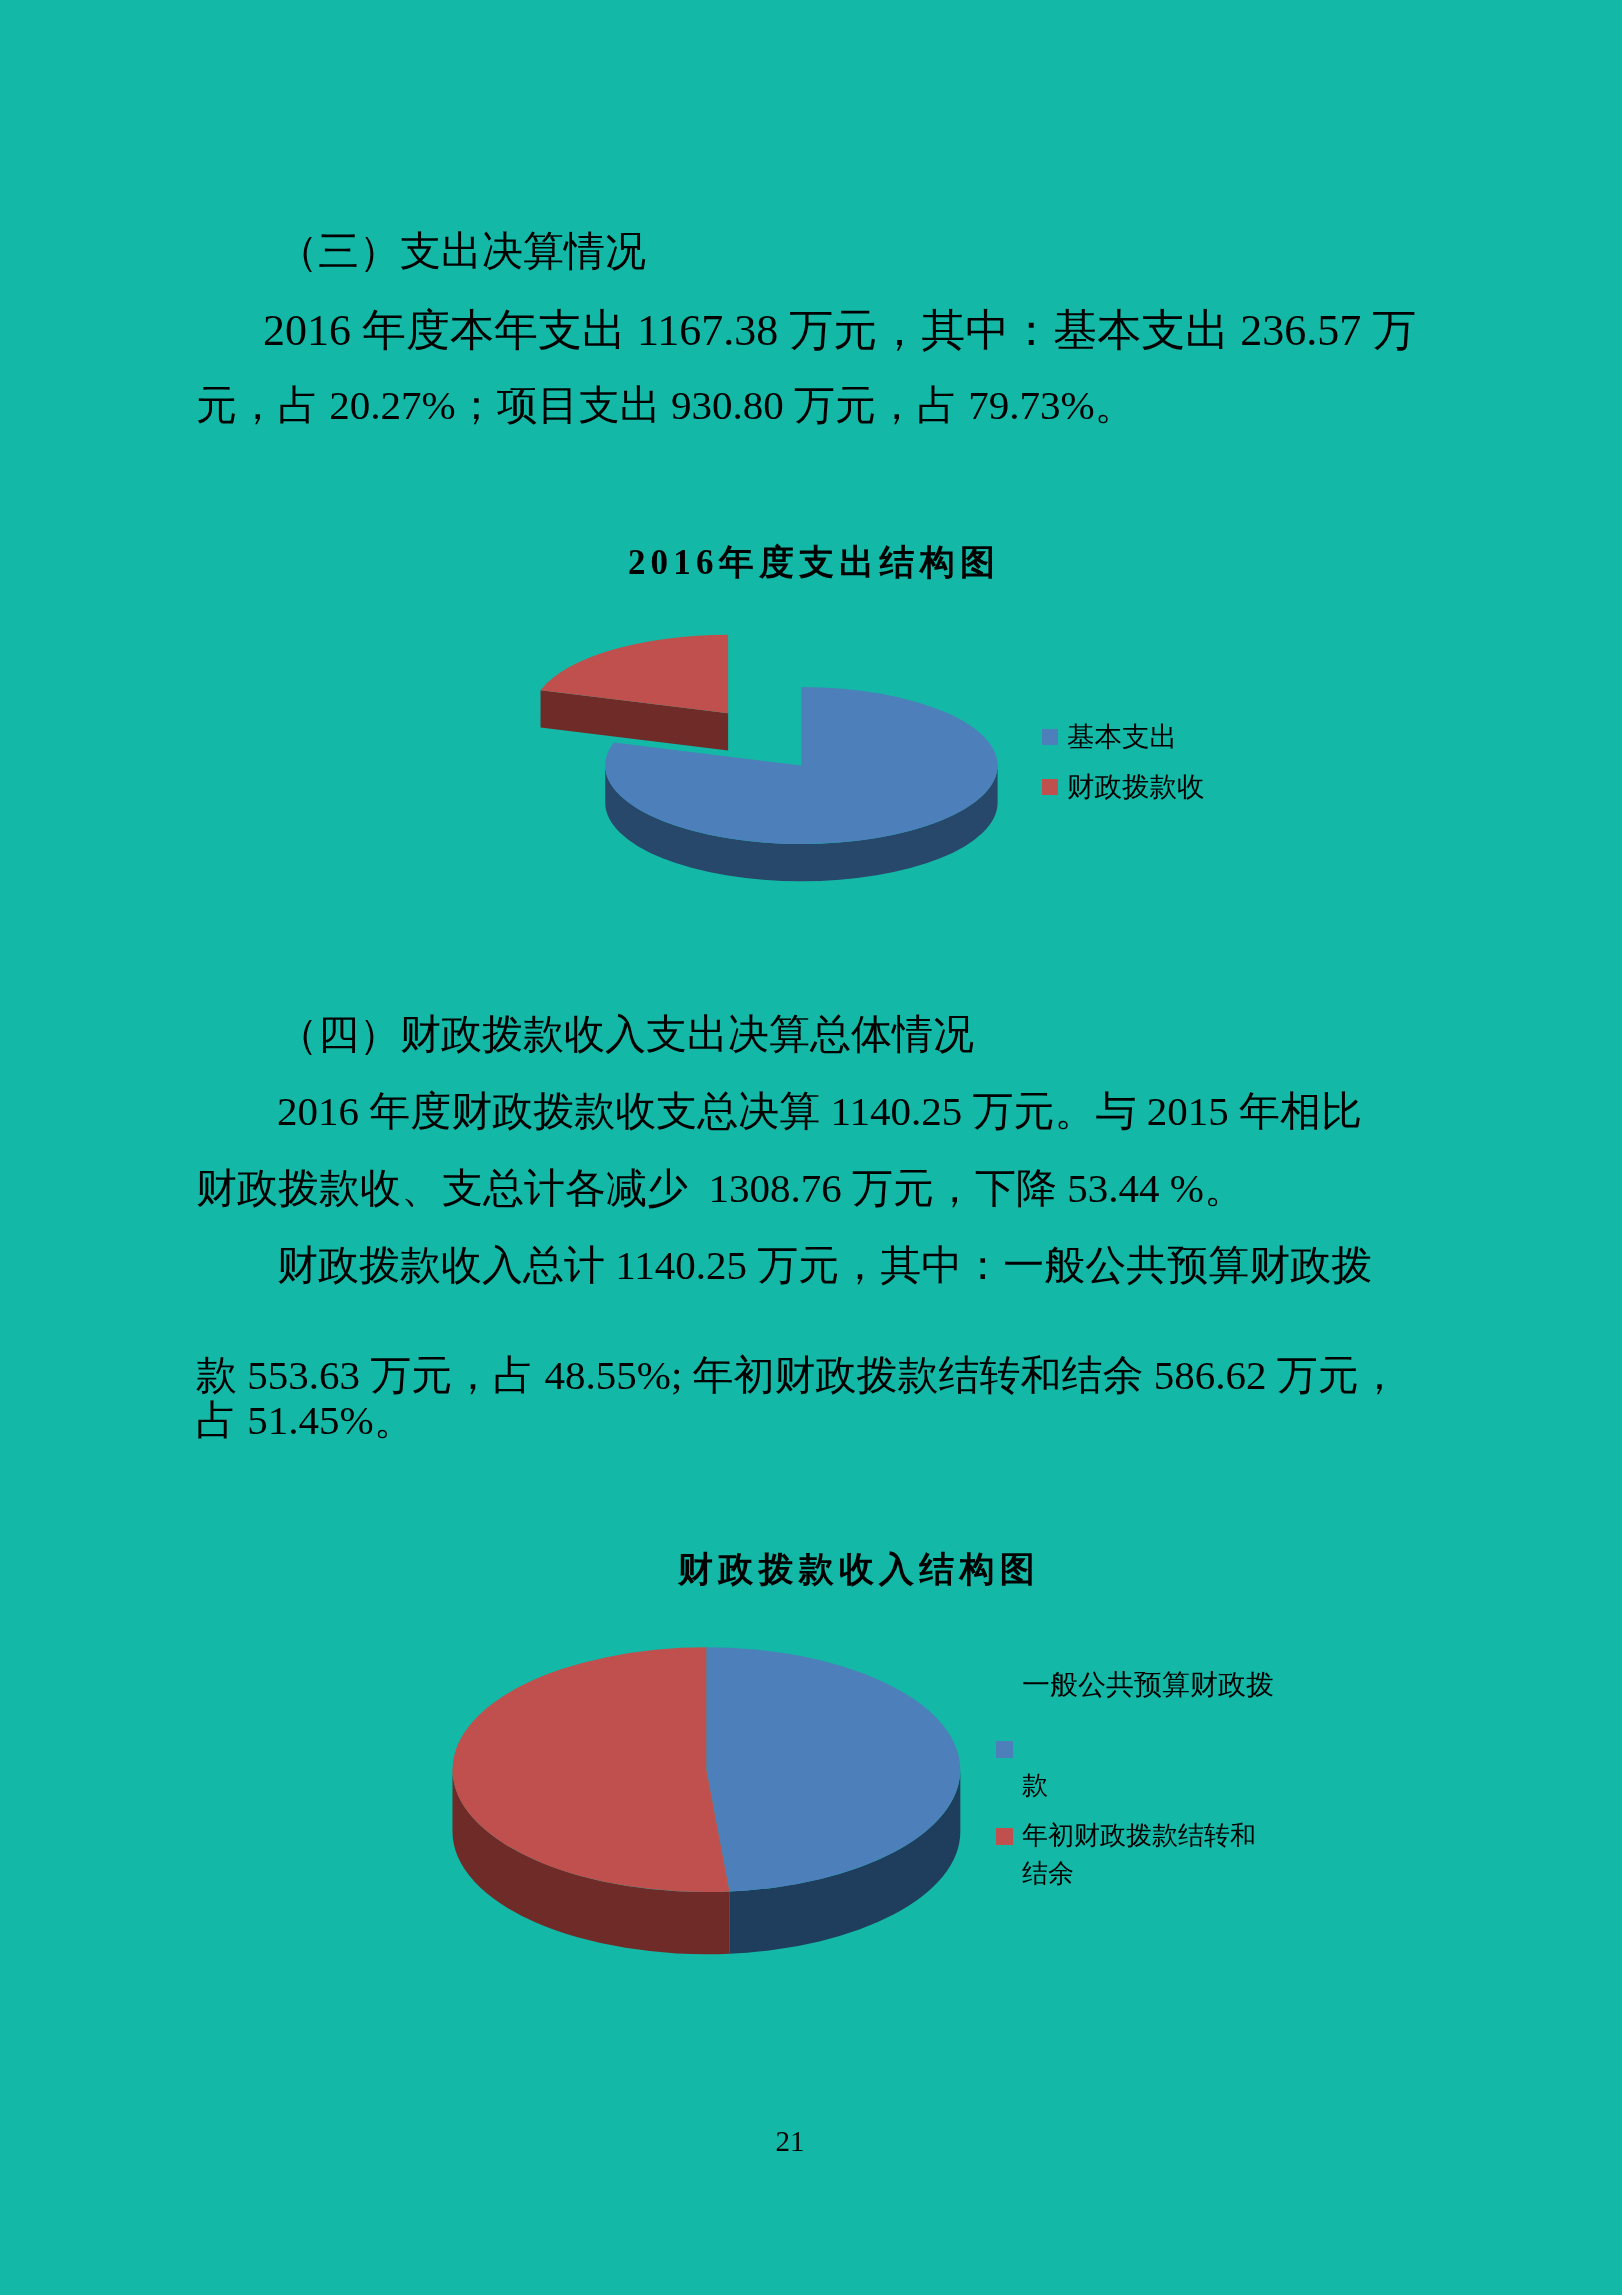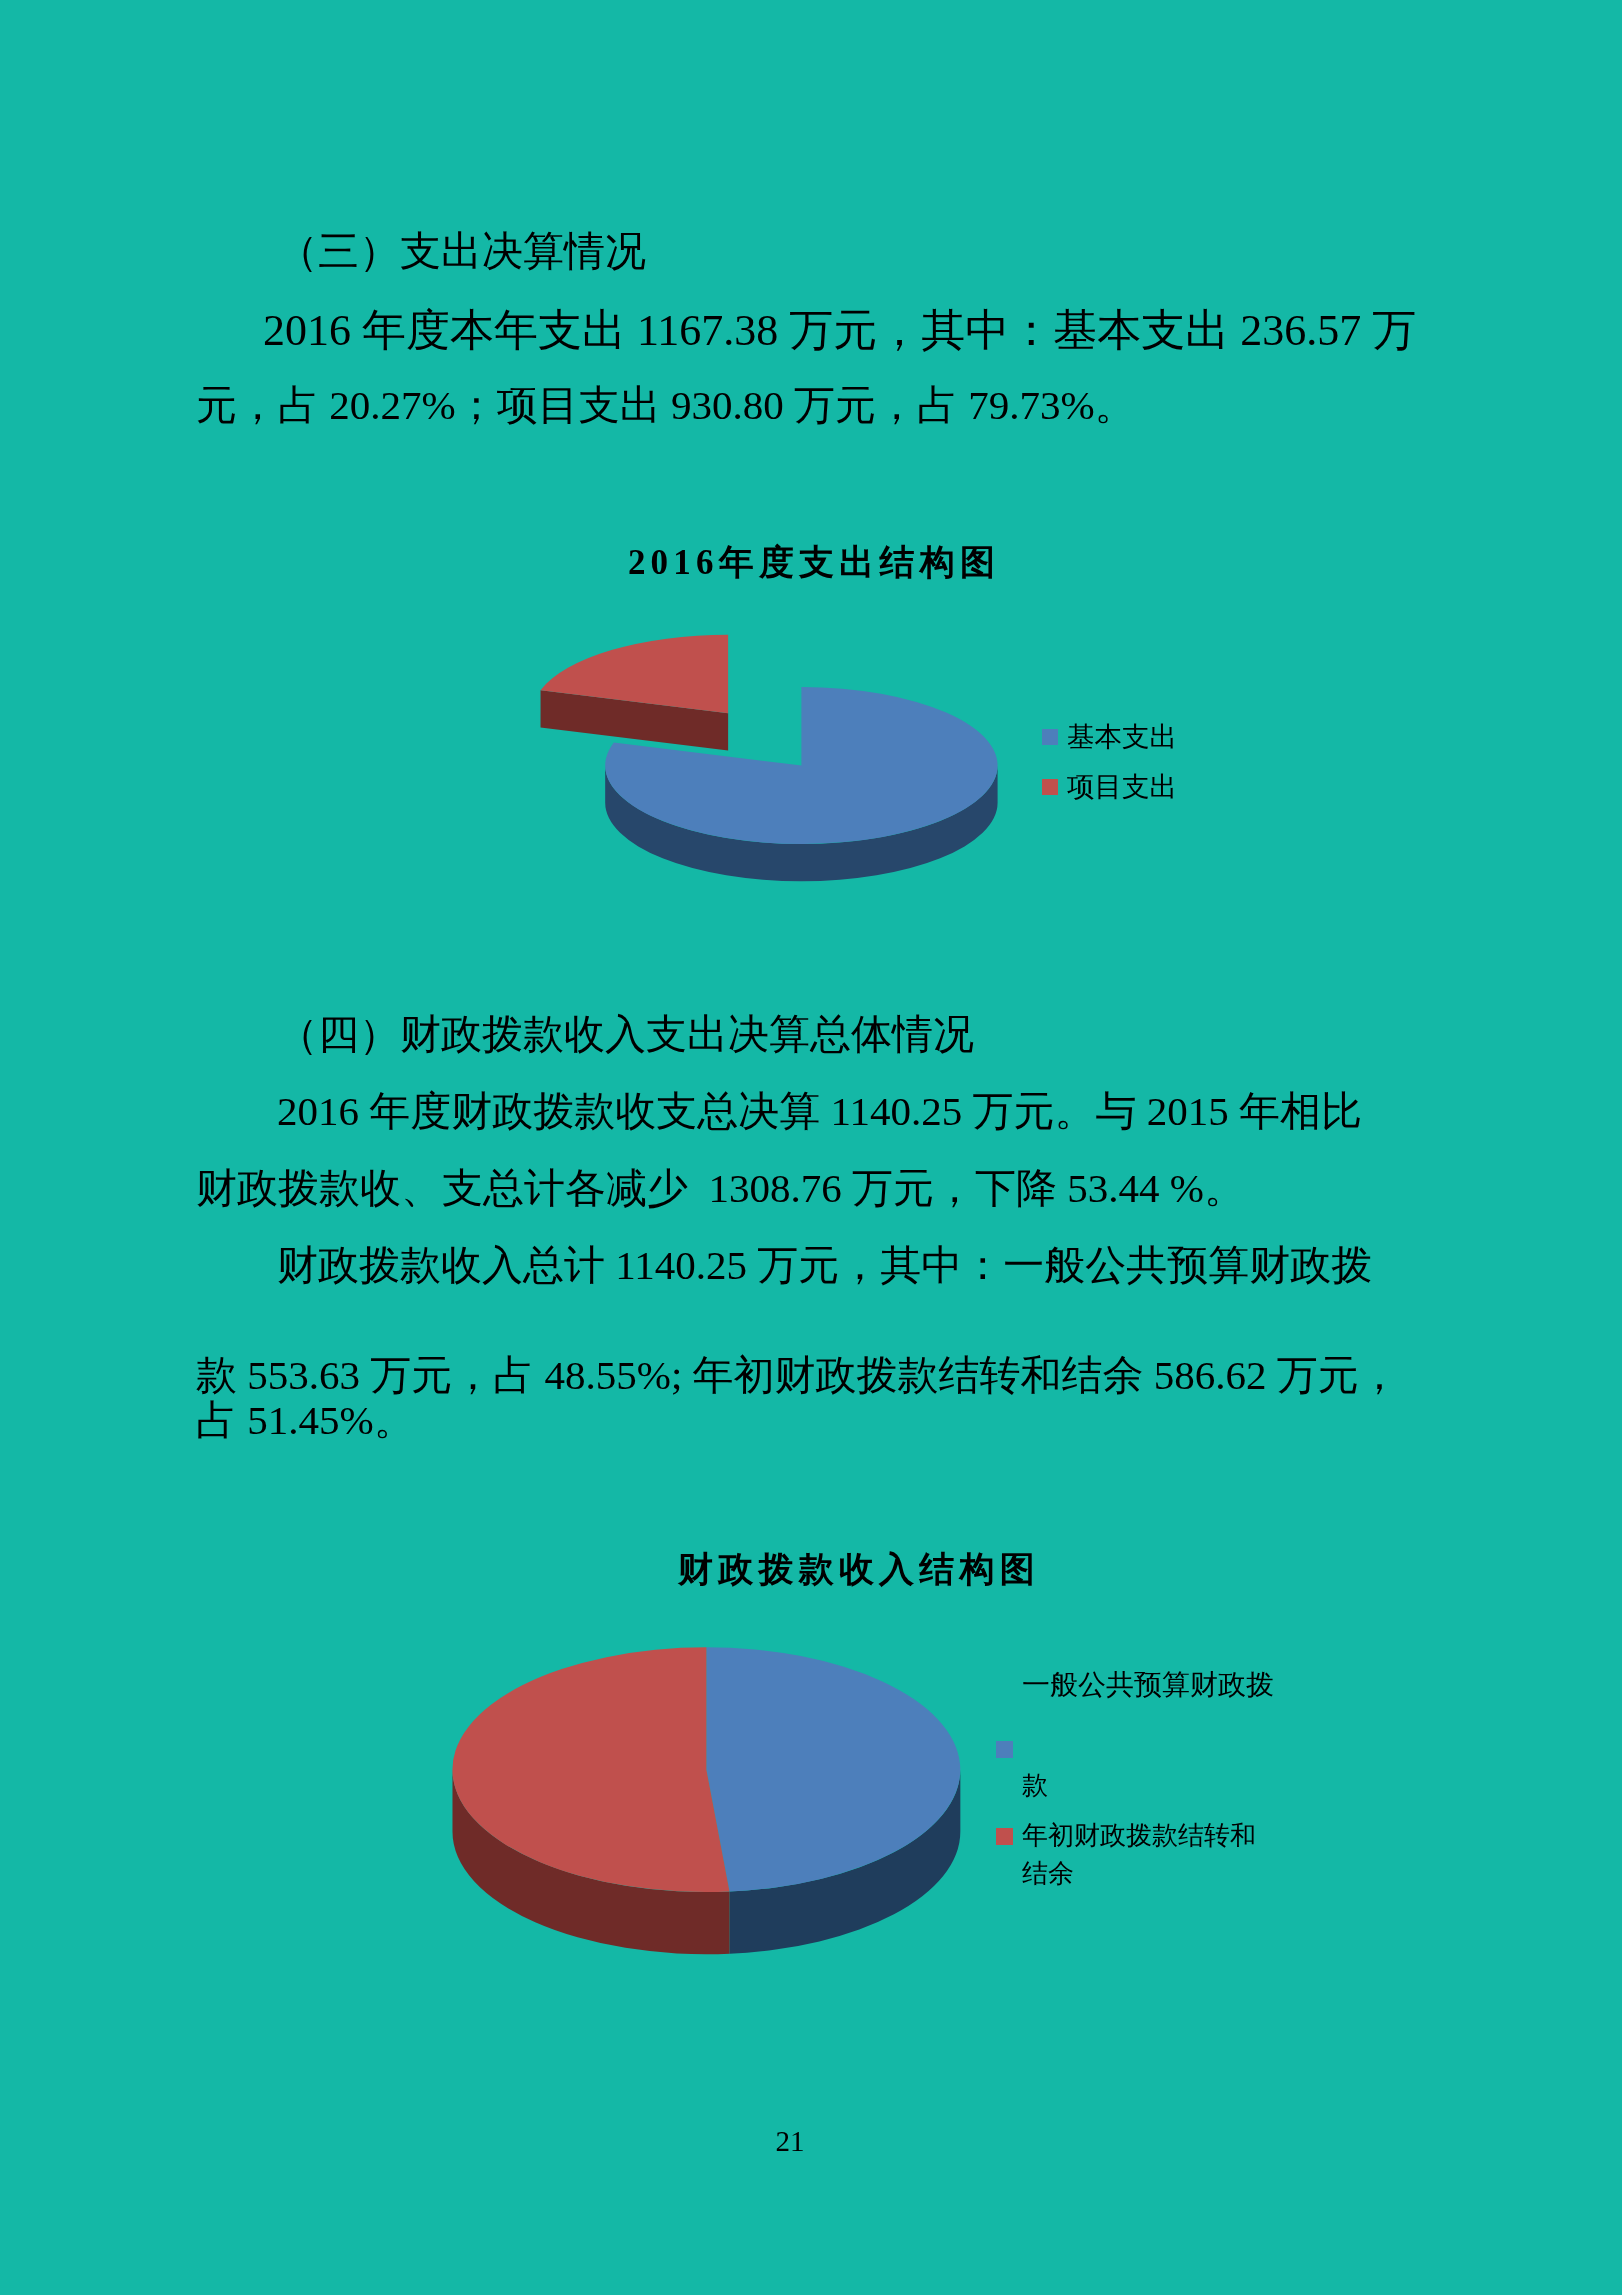--- a/index.html
+++ b/index.html
@@ -50,21 +50,21 @@
   <svg id="pie1-svg" class="chart-svg" style="left:510px;top:602px;width:537px;height:327px;" viewBox="780 920 820 500">
       <path d="M 1525.00 1170.00 A 300 120 0 0 1 925.00 1170.00 L 925.00 1227.00 A 300 120 0 0 0 1525.00 1227.00 Z" fill="#27476B"></path>
       <path d="M 1113.00 1090.00 L 826.15 1054.86 L 826.15 1111.86 L 1113.00 1147.00 Z" fill="#6F2B28"></path>
       <path d="M 1225.00 1170.00 L 1225.00 1050.00 A 300 120 0 1 1 938.15 1134.86 Z" fill="#4D7FBB"></path>
       <path d="M 1113.00 1090.00 L 826.15 1054.86 A 300 120 0 0 1 1113.00 970.00 Z" fill="#C0504D"></path>
     </svg>
   <div id="legend1" class="legend-layer">
       <div class="legend-swatch" style="left: 1042px; top: 729px; width: 15.7px; height: 15.7px; background: rgb(77, 127, 187);"></div>
       <div class="legend-label-line" style="left: 1067px; top: 722px; font-size: 27.5px;">基本支出</div>
       <div class="legend-swatch" style="left: 1042px; top: 779px; width: 15.7px; height: 15.7px; background: rgb(192, 80, 77);"></div>
-      <div class="legend-label-line" style="left: 1067px; top: 772px; font-size: 27.5px;">项目支出</div>
+      <div class="legend-label-line" style="left: 1067px; top: 772px; font-size: 27.5px;">财政拨款收</div>
     </div>
 
   <svg id="pie2-svg" class="chart-svg" style="left:425px;top:1623px;width:589px;height:419px;" viewBox="650 2480 900 640">
       <path d="M 1468.00 2704.00 A 388 187 0 0 1 1115.30 2890.22 L 1115.30 2985.22 A 388 187 0 0 0 1468.00 2799.00 Z" fill="#1F3D5C"></path>
       <path d="M 1115.30 2890.22 A 388 187 0 0 1 692.00 2704.00 L 692.00 2799.00 A 388 187 0 0 0 1115.30 2985.22 Z" fill="#6F2B28"></path>
       <path d="M 1080.00 2704.00 L 1080.00 2517.00 A 388 187 0 0 1 1115.30 2890.22 Z" fill="#4D7FBB"></path>
       <path d="M 1080.00 2704.00 L 1115.30 2890.22 A 388 187 0 1 1 1080.00 2517.00 Z" fill="#C0504D"></path>
     </svg>
   <div id="legend2" class="legend-layer">
       <div class="legend-swatch" style="left: 996px; top: 1741px; width: 17px; height: 17px; background: rgb(77, 127, 187);"></div>

